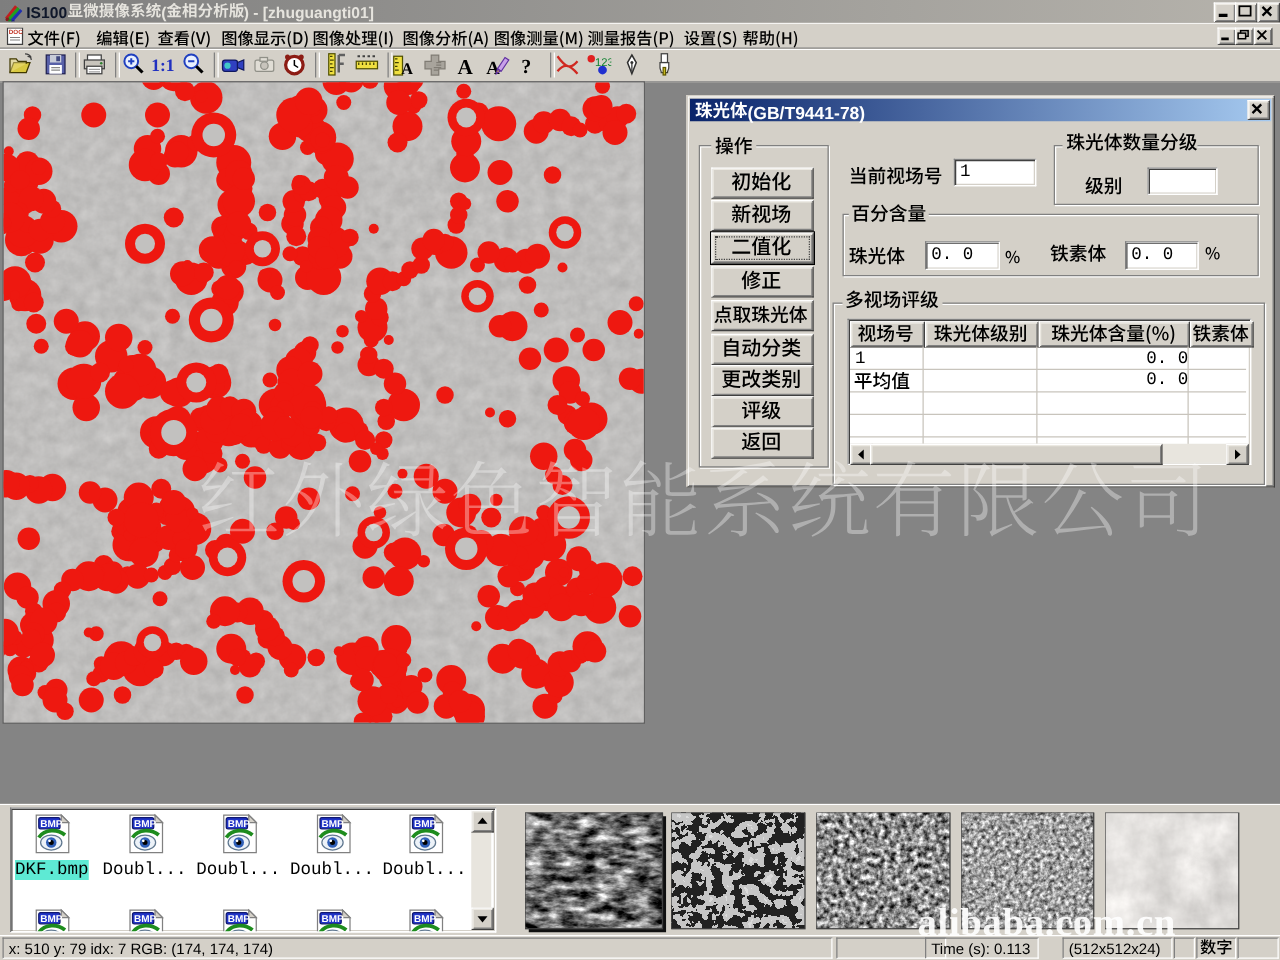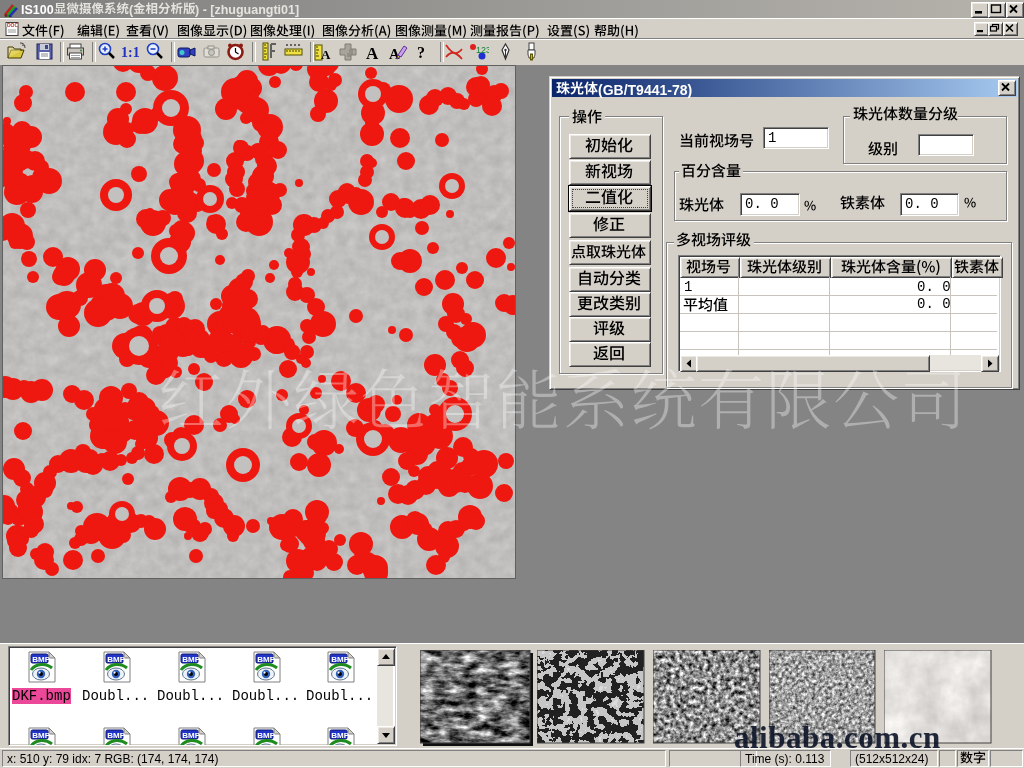--- a/index.html
+++ b/index.html
@@ -108,21 +108,21 @@
 <svg style="position:absolute;left:3px;top:2px" width="15" height="15">
     <g stroke-width="2.6" fill="none">
       <path d="M2 13 L10 3" stroke="#c02020"></path>
       <path d="M3.5 14.5 L12 4.5" stroke="#20a020"></path>
       <path d="M6 15 L14 6" stroke="#2030b0"></path>
     </g>
     <circle cx="3" cy="13.5" r="1.6" fill="#802020"></circle>
     <circle cx="5" cy="15" r="1.6" fill="#208020"></circle>
     <circle cx="7.5" cy="15.5" r="1.6" fill="#202080"></circle>
   </svg>
-<span style="position:absolute;left:21px;top:2px;font:bold 12.5px 'Liberation Sans';color:#ffffff;line-height:16.5px;white-space:pre">IS100</span>
+<span style="position:absolute;left:21px;top:2px;font:bold 12.5px 'Liberation Sans';color:#0f172a;line-height:16.5px;white-space:pre">IS100</span>
 <svg style="position:absolute;left:53.666015625px;top:2px;overflow:visible" width="77" height="12.5">
     <g transform="scale(0.0125,-0.0125) translate(0,-880)" fill="#e6e4de">
       <use href="#b663e" x="0"></use>
       <use href="#b5fae" x="1000"></use>
       <use href="#b6444" x="2000"></use>
       <use href="#b50cf" x="3000"></use>
       <use href="#b7cfb" x="4000"></use>
       <use href="#b7edf" x="5000"></use>
     </g>
   </svg>
@@ -1303,21 +1303,21 @@
     <path d="M3 1h20l6 6v24H3z" fill="#fff" stroke="#808080"></path>
     <path d="M23 1v6h6z" fill="#d4d0c8" stroke="#808080"></path>
     <rect x="5" y="3" width="17" height="9" rx="1.5" fill="#2034c8" stroke="#101870"></rect>
     <text x="6.2" y="10.5" font-size="8" font-weight="bold" fill="#fff" font-family="Liberation Sans">BMP</text>
     <path d="M5 19 C10 12 20 12 26 17" fill="none" stroke="#1e8c1e" stroke-width="3"></path>
     <ellipse cx="15" cy="23" rx="8.5" ry="6" fill="#ecf2f8" stroke="#607890"></ellipse>
     <circle cx="15" cy="23" r="4.2" fill="#3060b8"></circle>
     <circle cx="15" cy="23" r="2" fill="#000"></circle>
     <circle cx="13.6" cy="21.6" r="1.1" fill="#fff"></circle>
   </svg>
-<span style="position:absolute;left:12px;top:688px;font:14px 'Liberation Mono',monospace;background:#ec4899;white-space:pre">DKF.bmp</span>
+<span style="position:absolute;left:12px;top:688px;font:14px 'Liberation Mono',monospace;background:#5eead4;white-space:pre">DKF.bmp</span>
 <svg style="position:absolute;left:26px;top:727px;clip-path:inset(0 0 15px 0)" width="31" height="33">
     <path d="M3 1h20l6 6v24H3z" fill="#fff" stroke="#808080"></path>
     <path d="M23 1v6h6z" fill="#d4d0c8" stroke="#808080"></path>
     <rect x="5" y="3" width="17" height="9" rx="1.5" fill="#2034c8" stroke="#101870"></rect>
     <text x="6.2" y="10.5" font-size="8" font-weight="bold" fill="#fff" font-family="Liberation Sans">BMP</text>
     <path d="M5 19 C10 12 20 12 26 17" fill="none" stroke="#1e8c1e" stroke-width="3"></path>
     <ellipse cx="15" cy="23" rx="8.5" ry="6" fill="#ecf2f8" stroke="#607890"></ellipse>
     <circle cx="15" cy="23" r="4.2" fill="#3060b8"></circle>
     <circle cx="15" cy="23" r="2" fill="#000"></circle>
     <circle cx="13.6" cy="21.6" r="1.1" fill="#fff"></circle>
@@ -1504,12 +1504,12 @@
       <use href="#w667a" x="4091"></use>
       <use href="#w80fd" x="5114"></use>
       <use href="#w7cfb" x="6136"></use>
       <use href="#w7edf" x="7159"></use>
       <use href="#w6709" x="8182"></use>
       <use href="#w9650" x="9205"></use>
       <use href="#w516c" x="10227"></use>
       <use href="#w53f8" x="11250"></use>
     </g>
   </svg>
-<div style="position:absolute;left:734px;top:720px;font:bold 31px 'Liberation Serif',serif;color:#0f172a;opacity:0.92;letter-spacing:0.5px">alibaba.com.cn</div>
+<div style="position:absolute;left:734px;top:720px;font:bold 31px 'Liberation Serif',serif;color:#ffffff;opacity:0.92;letter-spacing:0.5px">alibaba.com.cn</div>
 </body></html>

